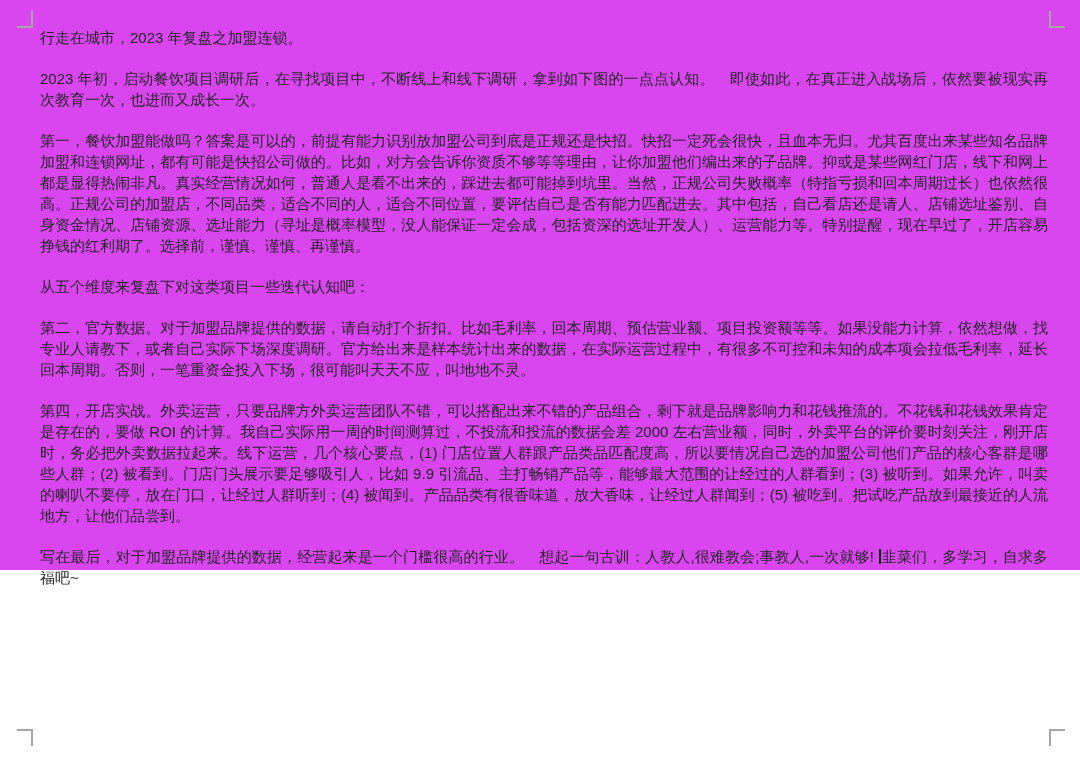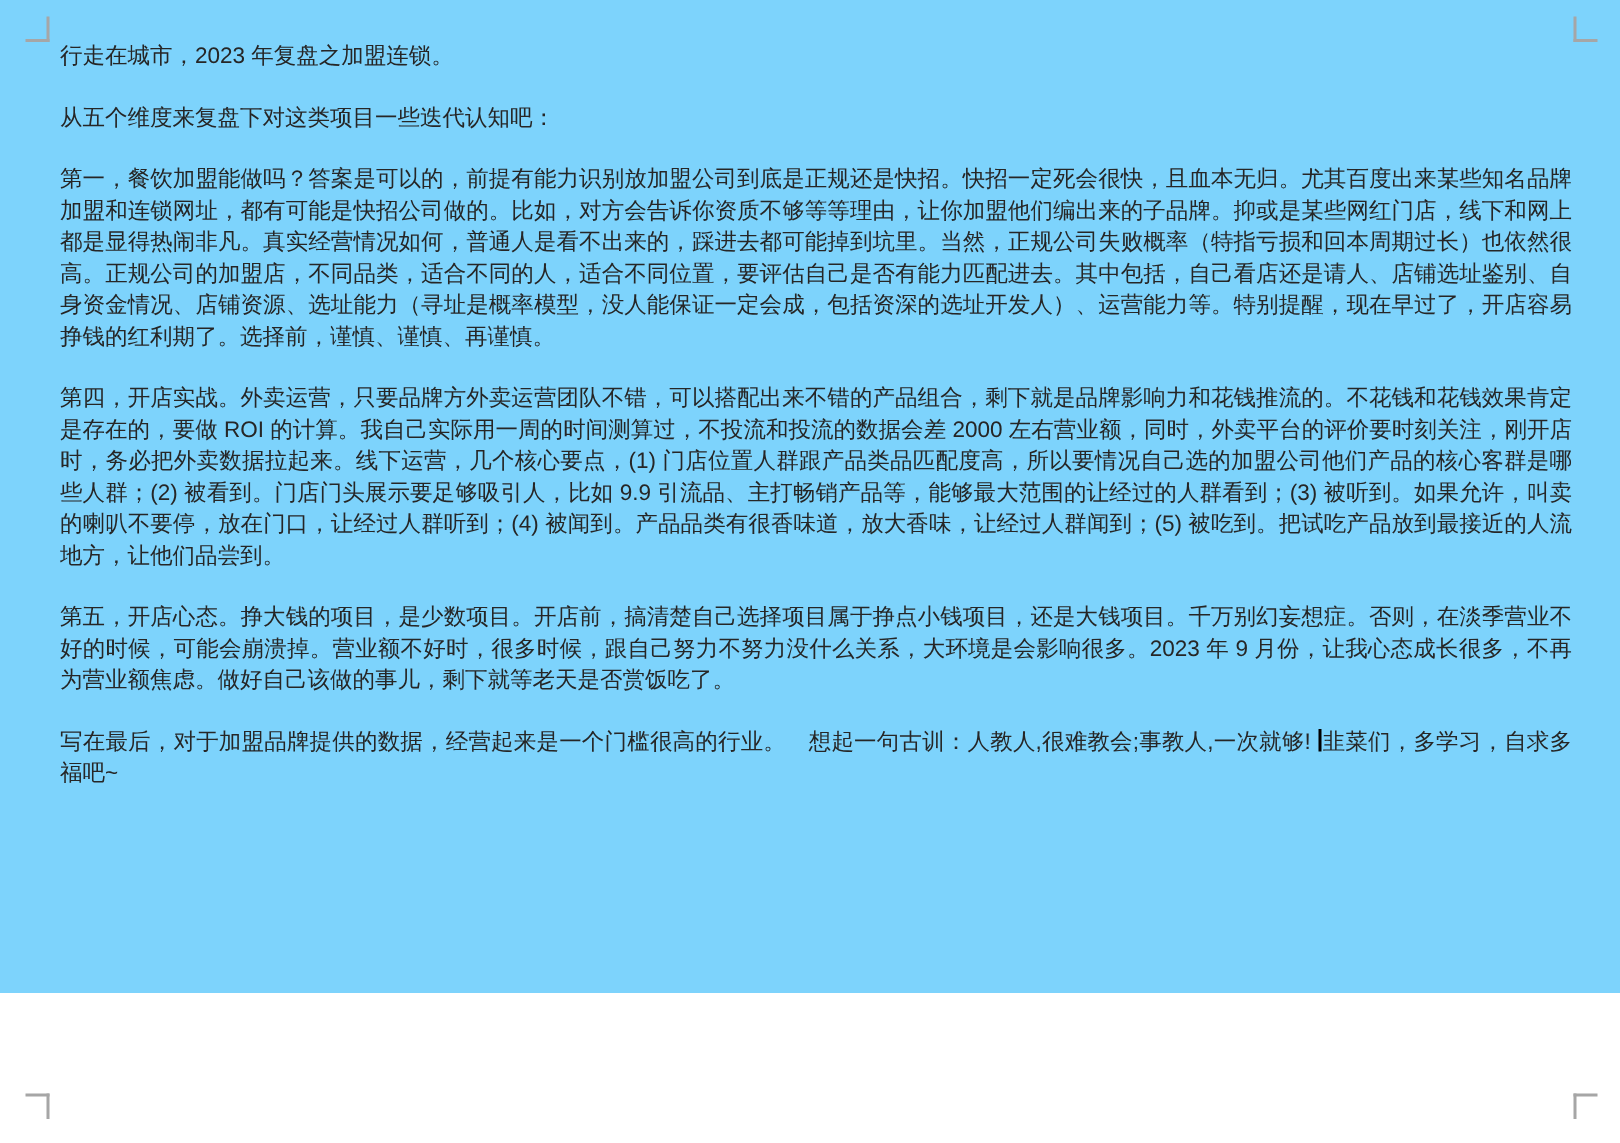--- a/index.html
+++ b/index.html
@@ -9,22 +9,22 @@
   }
   body {
     width: 1080px;
     height: 762px;
     font-family: "Liberation Sans", "DejaVu Sans", sans-serif;
     overflow: hidden;
   }
   .page {
     position: relative;
     width: 1080px;
-    height: 662px;
-    background: #7dd3fc;
+    height: 570px;
+    background: #d946ef;
   }
   
   .crop-mark {
     position: absolute;
     width: 14px;
     height: 15px;
   }
   .crop-mark.tl { left: 17px;  top: 11px;  border-right: 2px solid #a6a6a6; border-bottom: 2px solid #a6a6a6; }
   .crop-mark.tr { left: 1049px; top: 11px; border-left: 2px solid #a6a6a6;  border-bottom: 2px solid #a6a6a6; }
   .crop-mark.bl { left: 17px;  top: 729px; border-right: 2px solid #a6a6a6; border-top: 2px solid #a6a6a6; }
@@ -61,20 +61,21 @@
 
 <div class="page">
 
   <div class="crop-mark tl"></div>
   <div class="crop-mark tr"></div>
   <div class="crop-mark bl"></div>
   <div class="crop-mark br"></div>
 
   <div class="content">
     <p>行走在城市，2023 年复盘之加盟连锁。</p>
+    <p>2023 年初，启动餐饮项目调研后，在寻找项目中，不断线上和线下调研，拿到如下图的一点点认知。　即使如此，在真正进入战场后，依然要被现实再次教育一次，也进而又成长一次。</p>
+    <p>第一，餐饮加盟能做吗？答案是可以的，前提有能力识别放加盟公司到底是正规还是快招。快招一定死会很快，且血本无归。尤其百度出来某些知名品牌加盟和连锁网址，都有可能是快招公司做的。比如，对方会告诉你资质不够等等理由，让你加盟他们编出来的子品牌。抑或是某些网红门店，线下和网上都是显得热闹非凡。真实经营情况如何，普通人是看不出来的，踩进去都可能掉到坑里。当然，正规公司失败概率（特指亏损和回本周期过长）也依然很高。正规公司的加盟店，不同品类，适合不同的人，适合不同位置，要评估自己是否有能力匹配进去。其中包括，自己看店还是请人、店铺选址鉴别、自身资金情况、店铺资源、选址能力（寻址是概率模型，没人能保证一定会成，包括资深的选址开发人）、运营能力等。特别提醒，现在早过了，开店容易挣钱的红利期了。选择前，谨慎、谨慎、再谨慎。</p>
     <p>从五个维度来复盘下对这类项目一些迭代认知吧：</p>
-    <p>第一，餐饮加盟能做吗？答案是可以的，前提有能力识别放加盟公司到底是正规还是快招。快招一定死会很快，且血本无归。尤其百度出来某些知名品牌加盟和连锁网址，都有可能是快招公司做的。比如，对方会告诉你资质不够等等理由，让你加盟他们编出来的子品牌。抑或是某些网红门店，线下和网上都是显得热闹非凡。真实经营情况如何，普通人是看不出来的，踩进去都可能掉到坑里。当然，正规公司失败概率（特指亏损和回本周期过长）也依然很高。正规公司的加盟店，不同品类，适合不同的人，适合不同位置，要评估自己是否有能力匹配进去。其中包括，自己看店还是请人、店铺选址鉴别、自身资金情况、店铺资源、选址能力（寻址是概率模型，没人能保证一定会成，包括资深的选址开发人）、运营能力等。特别提醒，现在早过了，开店容易挣钱的红利期了。选择前，谨慎、谨慎、再谨慎。</p>
+    <p>第二，官方数据。对于加盟品牌提供的数据，请自动打个折扣。比如毛利率，回本周期、预估营业额、项目投资额等等。如果没能力计算，依然想做，找专业人请教下，或者自己实际下场深度调研。官方给出来是样本统计出来的数据，在实际运营过程中，有很多不可控和未知的成本项会拉低毛利率，延长回本周期。否则，一笔重资金投入下场，很可能叫天天不应，叫地地不灵。</p>
     <p>第四，开店实战。外卖运营，只要品牌方外卖运营团队不错，可以搭配出来不错的产品组合，剩下就是品牌影响力和花钱推流的。不花钱和花钱效果肯定是存在的，要做 ROI 的计算。我自己实际用一周的时间测算过，不投流和投流的数据会差 2000 左右营业额，同时，外卖平台的评价要时刻关注，刚开店时，务必把外卖数据拉起来。线下运营，几个核心要点，(1) 门店位置人群跟产品类品匹配度高，所以要情况自己选的加盟公司他们产品的核心客群是哪些人群；(2) 被看到。门店门头展示要足够吸引人，比如 9.9 引流品、主打畅销产品等，能够最大范围的让经过的人群看到；(3) 被听到。如果允许，叫卖的喇叭不要停，放在门口，让经过人群听到；(4) 被闻到。产品品类有很香味道，放大香味，让经过人群闻到；(5) 被吃到。把试吃产品放到最接近的人流地方，让他们品尝到。</p>
-    <p>第五，开店心态。挣大钱的项目，是少数项目。开店前，搞清楚自己选择项目属于挣点小钱项目，还是大钱项目。千万别幻妄想症。否则，在淡季营业不好的时候，可能会崩溃掉。营业额不好时，很多时候，跟自己努力不努力没什么关系，大环境是会影响很多。2023 年 9 月份，让我心态成长很多，不再为营业额焦虑。做好自己该做的事儿，剩下就等老天是否赏饭吃了。</p>
     <p><span>写在最后，对于加盟品牌提供的数据，经营起来是一个门槛很高的行业。　想起一句古训：人教人,很难教会;事教人,一次就够! </span><span class="caret"></span><span>韭菜们，多学习，自求多福吧~</span></p>
   </div>
 
 </div>
 
 </body></html>

